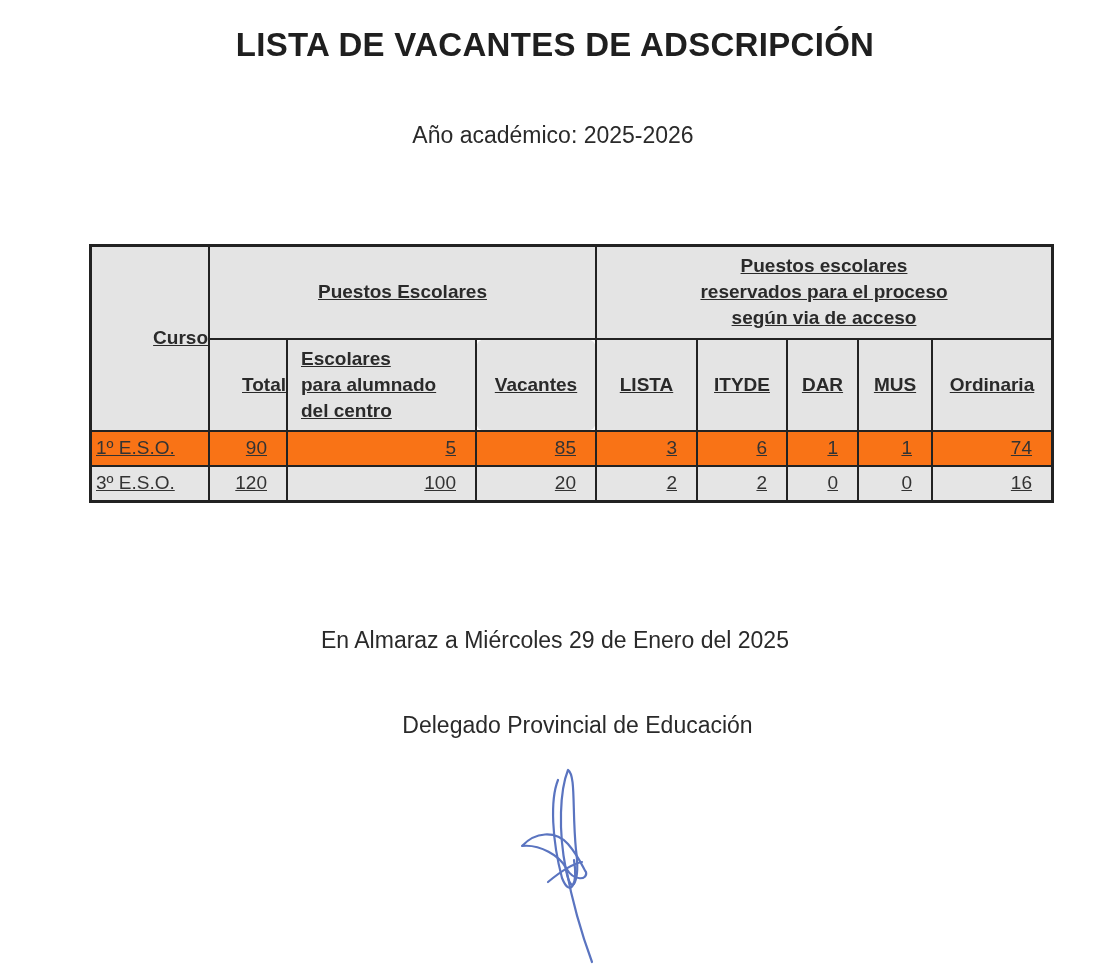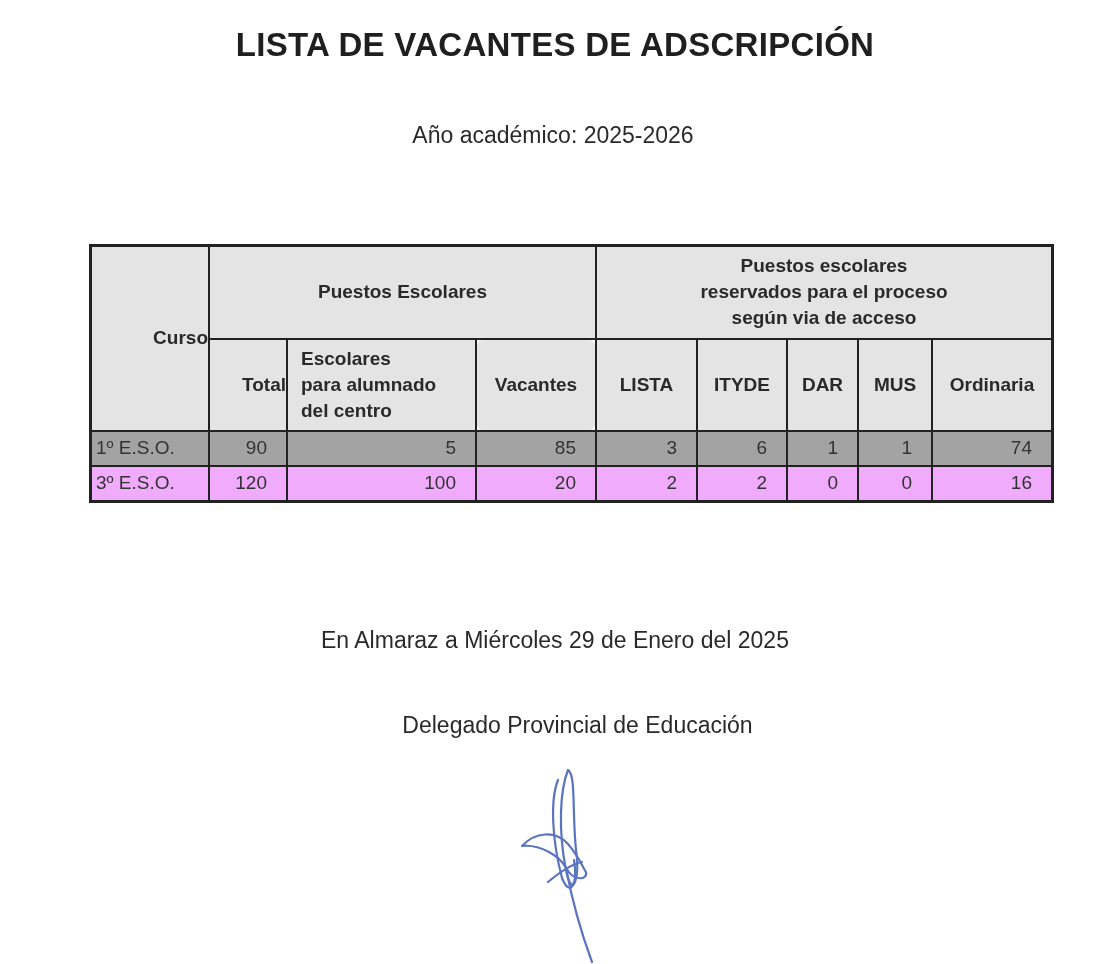--- a/index.html
+++ b/index.html
@@ -14,42 +14,42 @@
     }
     .subtitle {
       position: absolute; left: 0; width: 1106px; top: 122px;
       text-align: center; font-size: 23px; color: #2a2a2a;
     }
     table.vac {
       position: absolute; left: 89px; top: 244px;
       border-collapse: collapse; border: 3px solid #222;
       font-size: 19px;
     }
-    table.vac th, table.vac td { border: 2px solid #222; padding: 0; }
+    table.vac th, table.vac td { border: 2px solid #222; padding: 0; text-decoration: underline; }
     table.vac th {
       background: #e4e4e4; font-weight: bold; color: #2a2a2a;
     }
     .h1 { height: 93px; }
     .h2 { height: 92px; }
     .c-curso { width: 104px; text-align: right; padding-left: 12px !important; }
     .c-total { width: 76px; text-align: right; }
     .c-res { width: 174px; text-align: left; padding-left: 13px !important; line-height: 26px; }
     .c-vac { width: 118px; border-radius: 9px; }
     .c-acnee { width: 99px; }
     .c-ityde { width: 88px; }
     .c-dar { width: 69px; }
     .c-mus { width: 72px; margin-left: 39px; }
     .c-ord { width: 118px; }
     .grp-right { line-height: 26px; }
     table.vac td {
       height: 33px; text-align: right; padding-right: 19px; color: #333; font-size: 19px;
     }
     table.vac td.curso-cell { text-align: left; padding-left: 4px; padding-right: 0; }
-    tr.row-odd td { background: #a3a3a3; }
-    tr.row-even td { background: #f0abfc; }
+    tr.row-odd td { background: #f97316; }
+    tr.row-even td { background: #e5e5e5; }
     .place {
       position: absolute; left: 0; width: 1110px; top: 627px;
       text-align: center; font-size: 23px; color: #2a2a2a;
     }
     .signer {
       position: absolute; left: 0; width: 1155px; top: 712px;
       text-align: center; font-size: 23px; color: #2a2a2a;
     }
     .signature { position: absolute; left: 500px; top: 760px; width: 120px; height: 204px; }
   </style>

